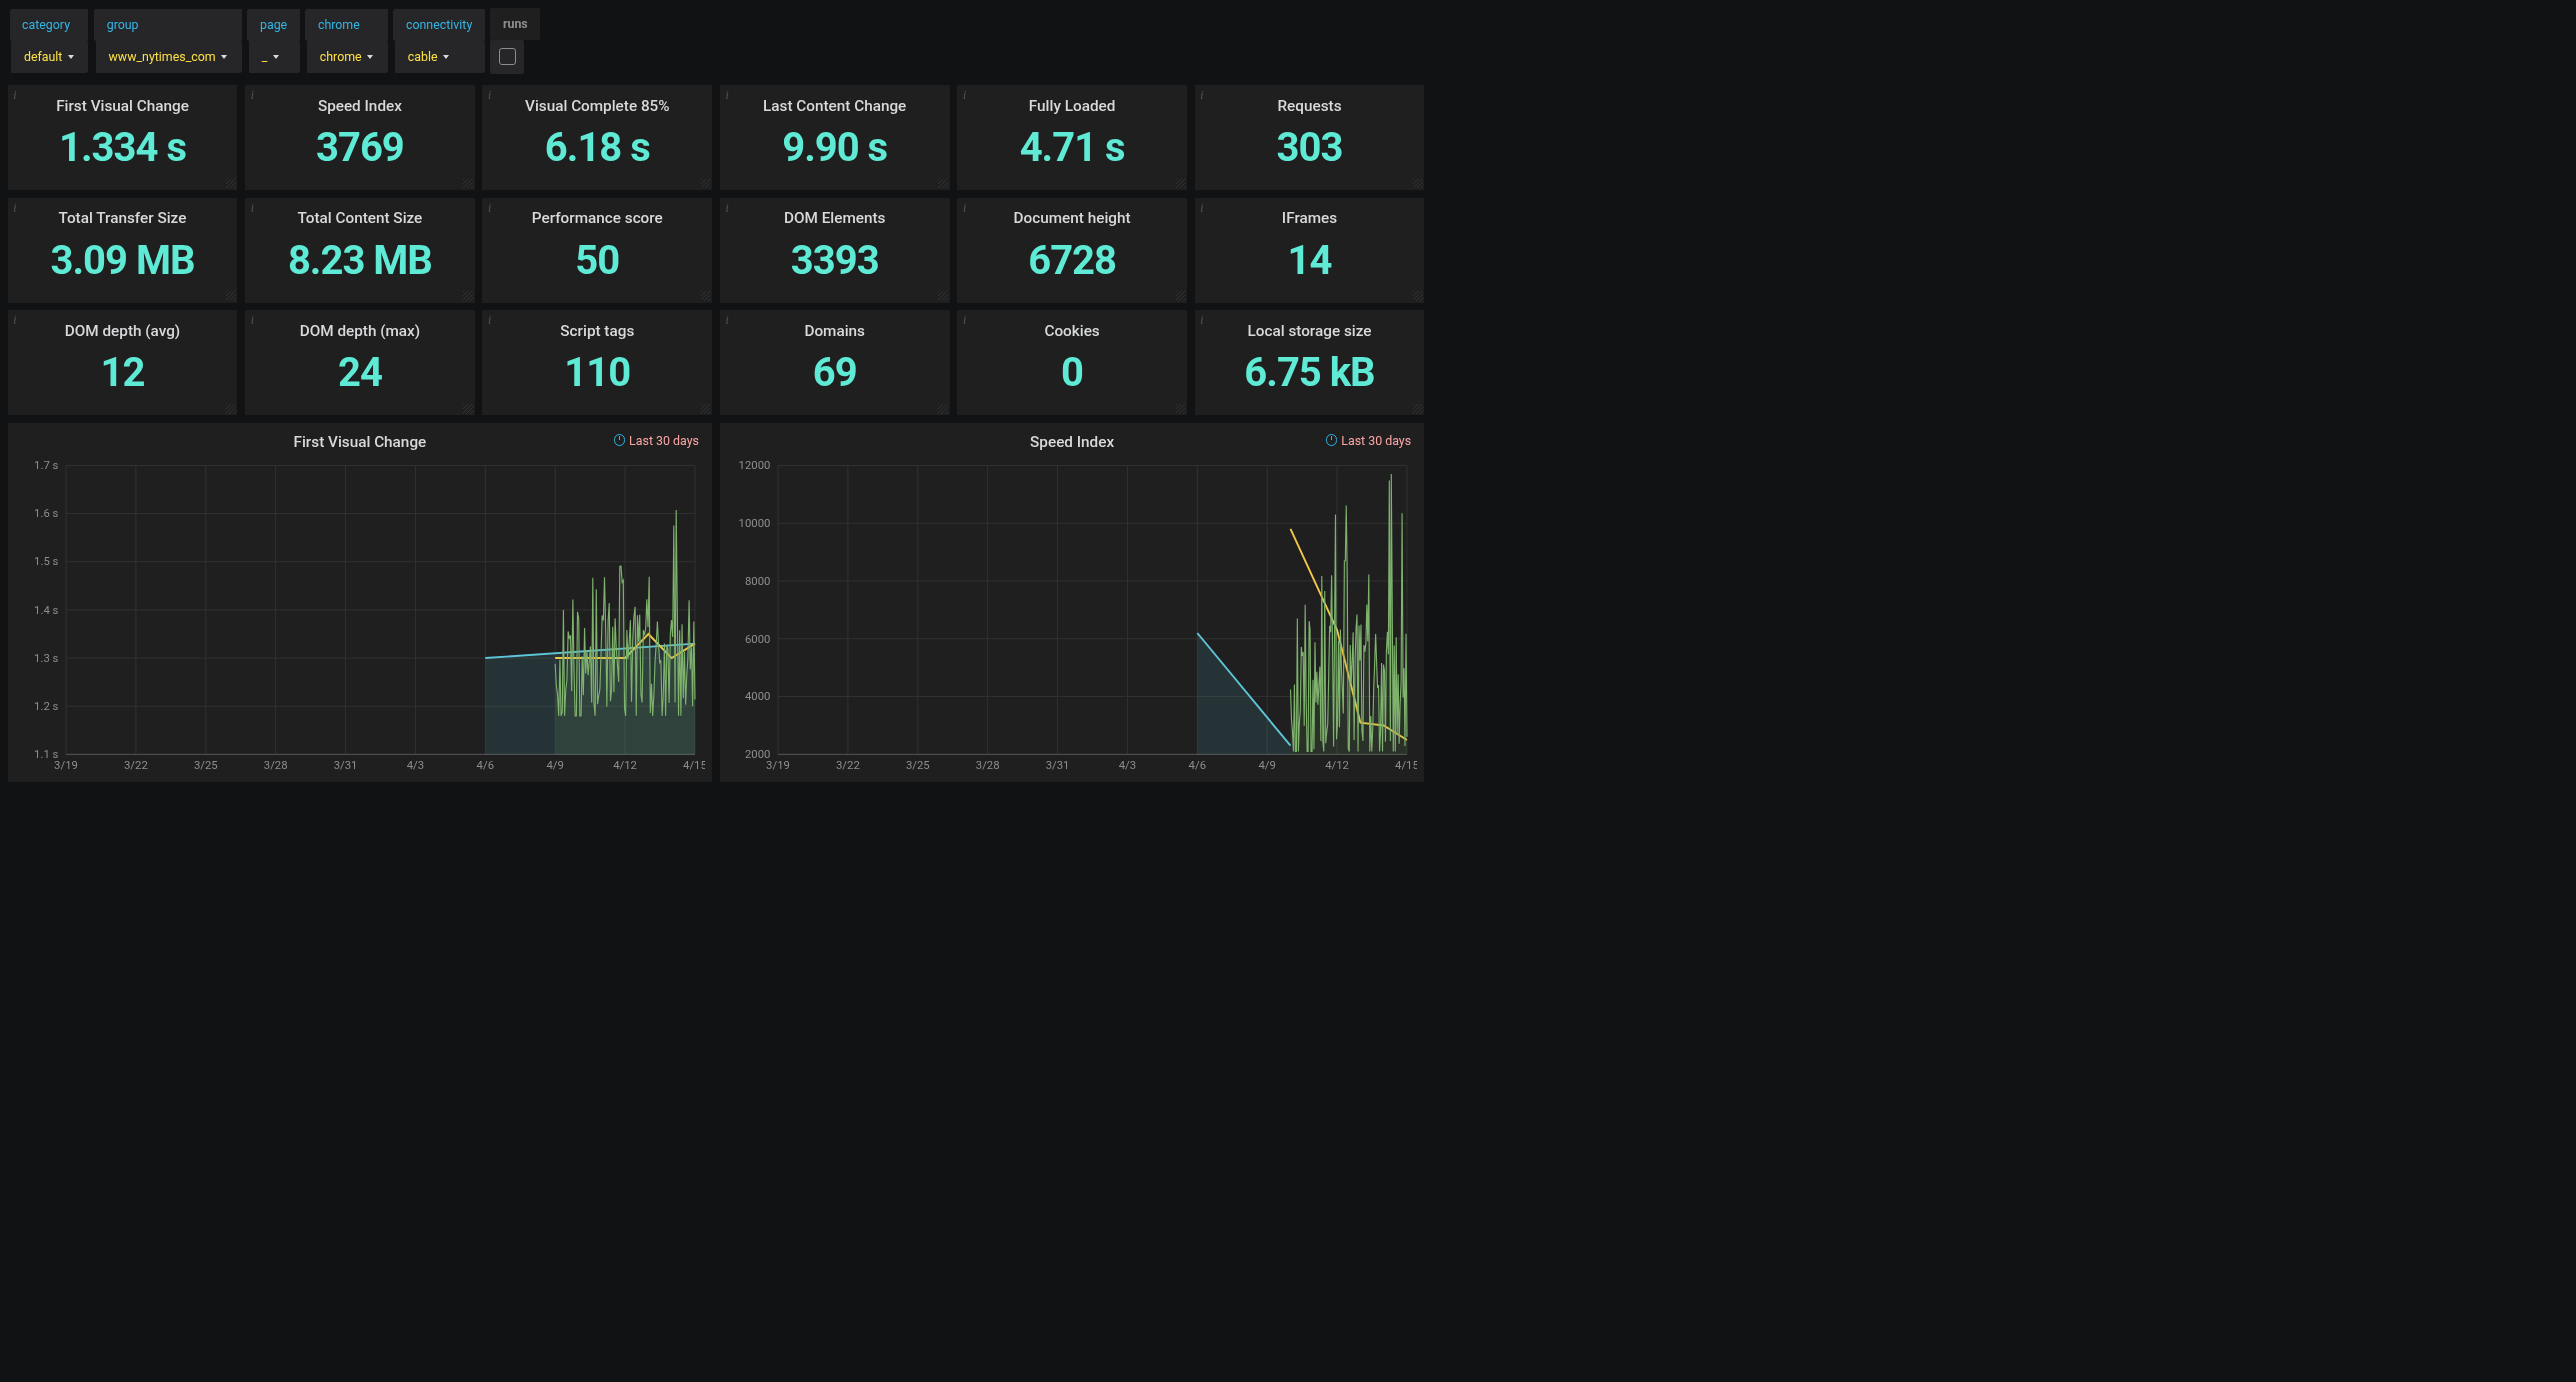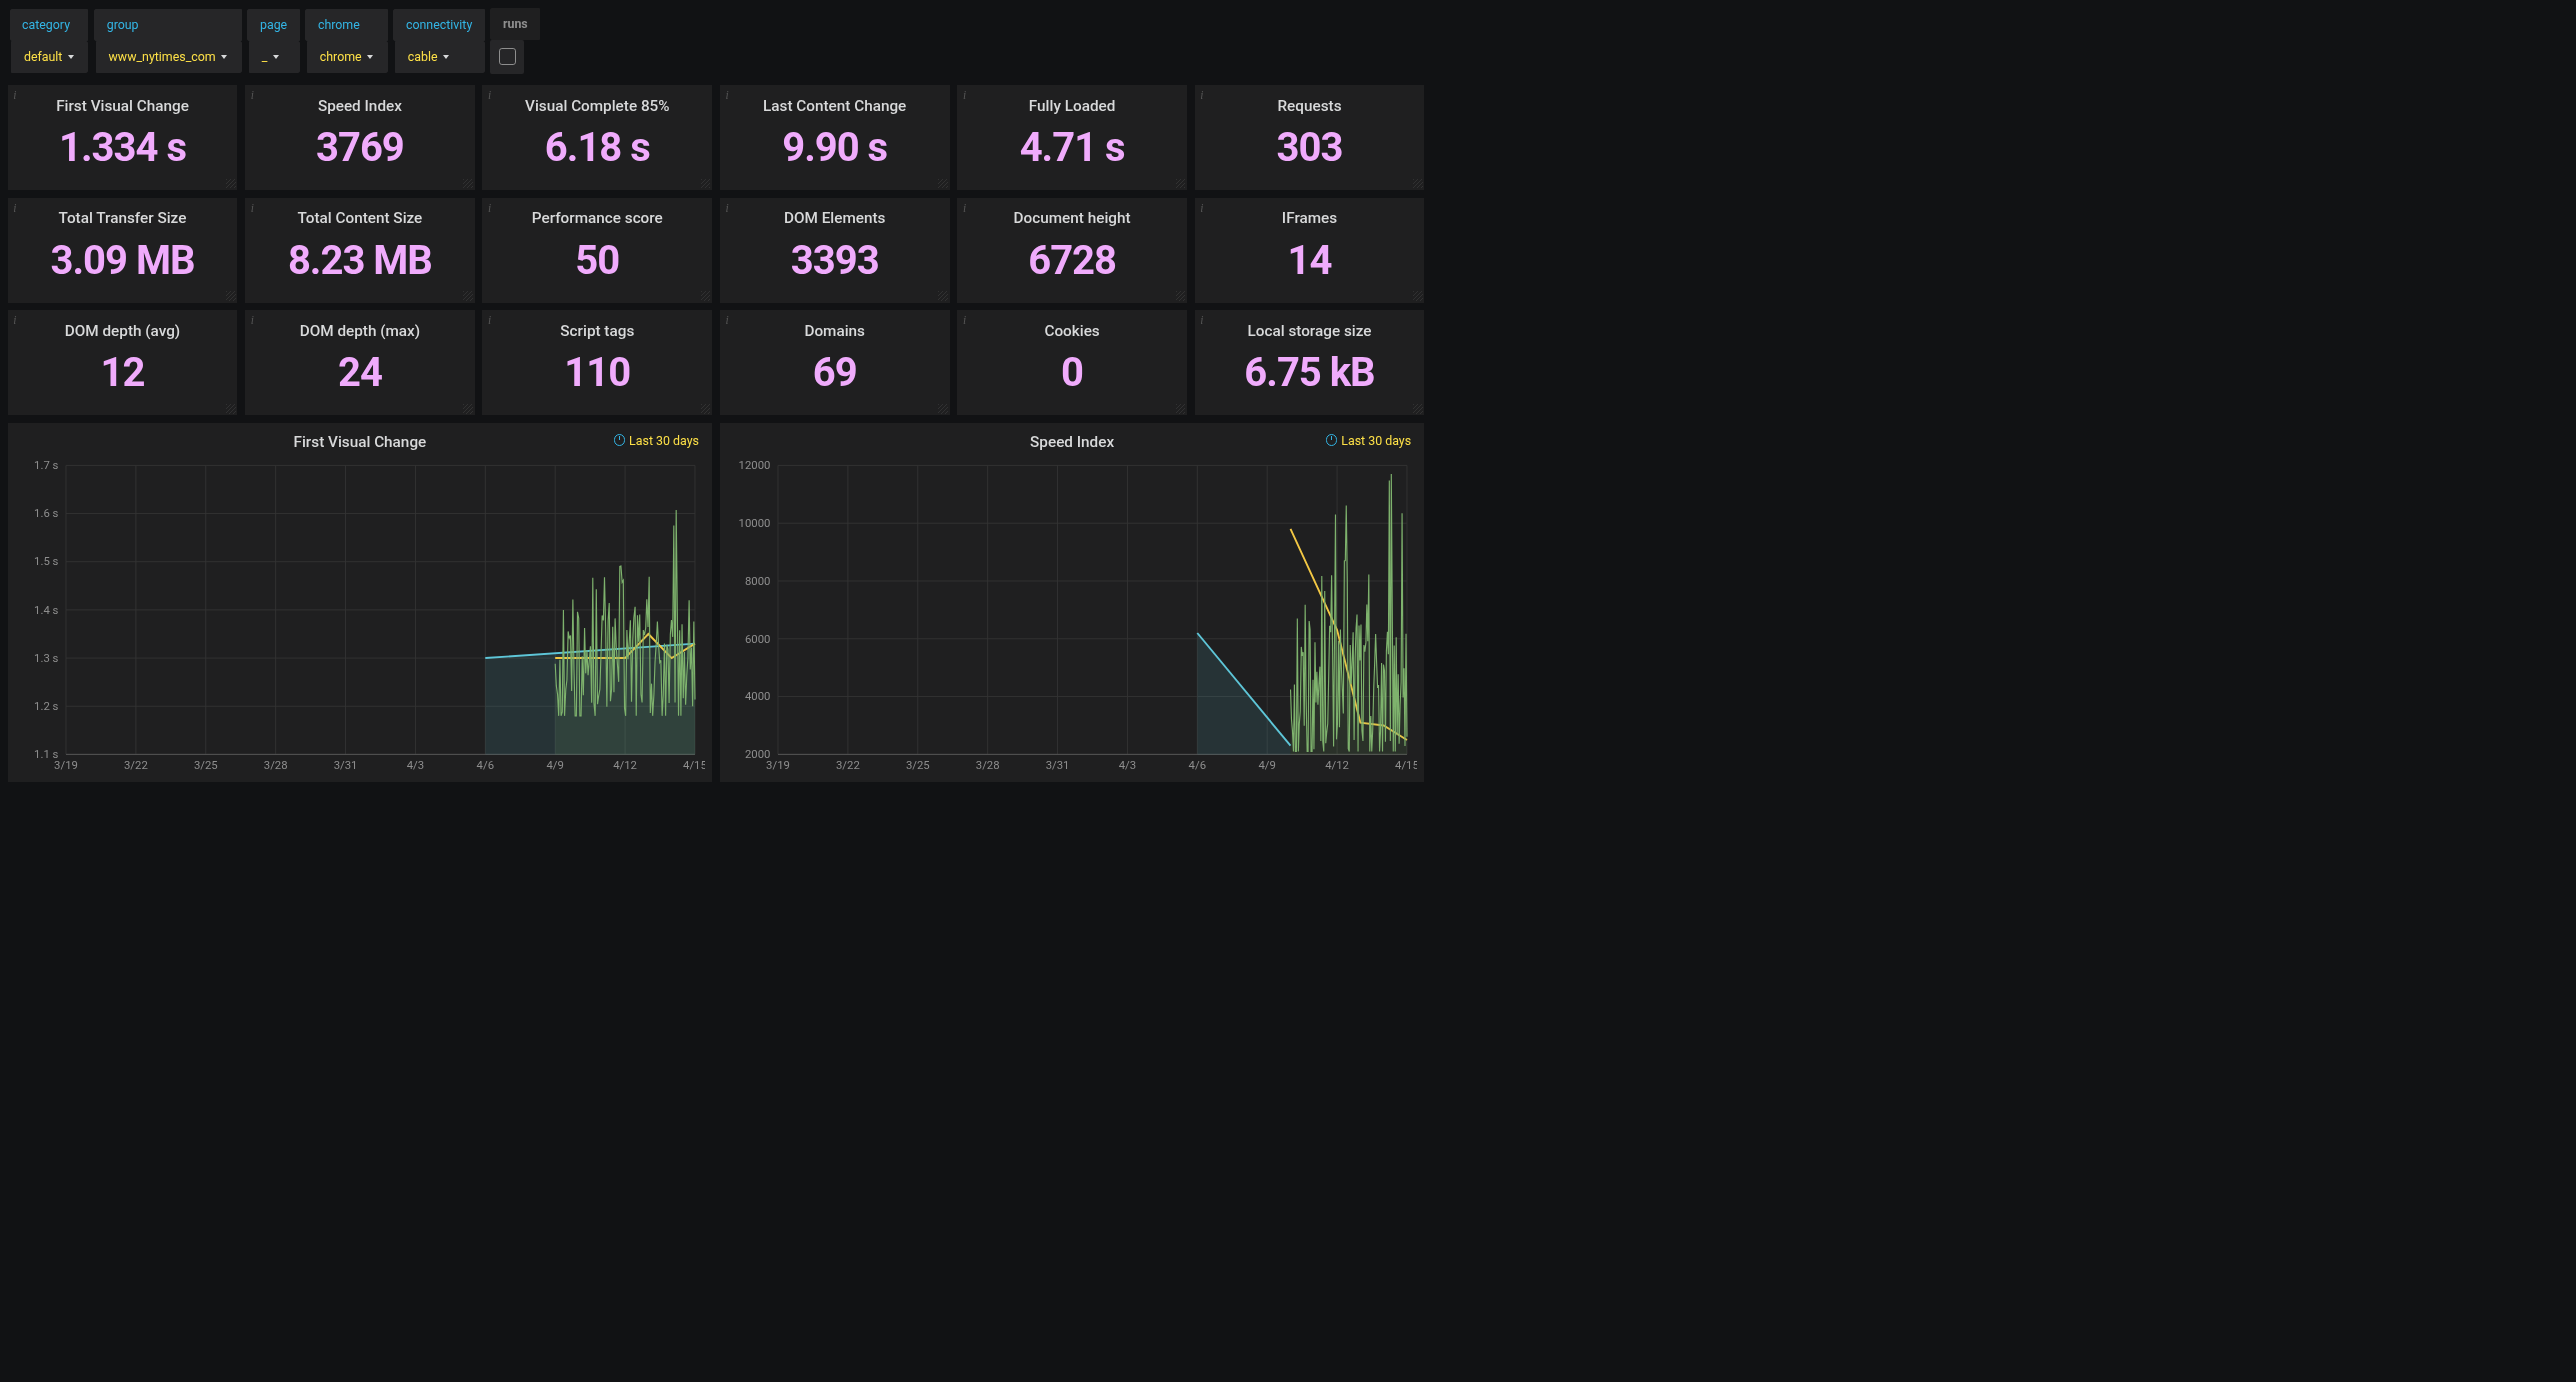--- a/index.html
+++ b/index.html
@@ -81,39 +81,39 @@
   .panel .resize {
     position:absolute; bottom:1.9px; right:1.9px;
     width:9.5px; height:9.5px;
     background: repeating-linear-gradient(135deg,#444,#444 1px,transparent 1px,transparent 2.9px);
     opacity:.5;
   }
   .panel-title {
     color:#d8d9da; font-size:15.3px; font-weight:500; margin-bottom:9.5px;
   }
   .panel-value {
-    color:#f0abfc; font-size:40px; font-weight:700; letter-spacing:-1px;text-align:center;
+    color:#5eead4; font-size:40px; font-weight:700; letter-spacing:-1px;text-align:center;
   }
 
   .charts {
     display:grid;
     grid-template-columns: 1fr 1fr;
     gap:7.6px;
     padding:0 7.6px 7.6px 7.6px;
   }
   .chart-panel {
     background:#1f1f20;
     position:relative;
     padding:7.6px 7.6px 3.8px 7.6px;
   }
   .chart-header {
     display:flex; align-items:center; justify-content:center; position:relative; height:23px;
   }
   .chart-title { color:#d8d9da; font-size:15.3px; font-weight:500; }
-  .chart-range { position:absolute; right:5.7px; top:1.9px; color:#fde047; font-size:12.4px; display:flex; gap:3.8px; align-items:center; }
+  .chart-range { position:absolute; right:5.7px; top:1.9px; color:#fca5a5; font-size:12.4px; display:flex; gap:3.8px; align-items:center; }
   .chart-range .clock {
     width:11.5px;height:11.5px;border:1.4px solid #33b5e5;border-radius:50%;position:relative;display:inline-block;
   }
   .chart-range .clock::after{content:"";position:absolute;left:3.8px;top:1px;width:1.4px;height:3.8px;background:#33b5e5;}
   .chart-body {
     position:relative; height:325px;
   }
   svg.plot { width:100%; height:100%; }
   .ytick text, .xtick text { fill:#8e8e8e; font-size:12px; }
   .gridline { stroke:#333; stroke-width:1; }

